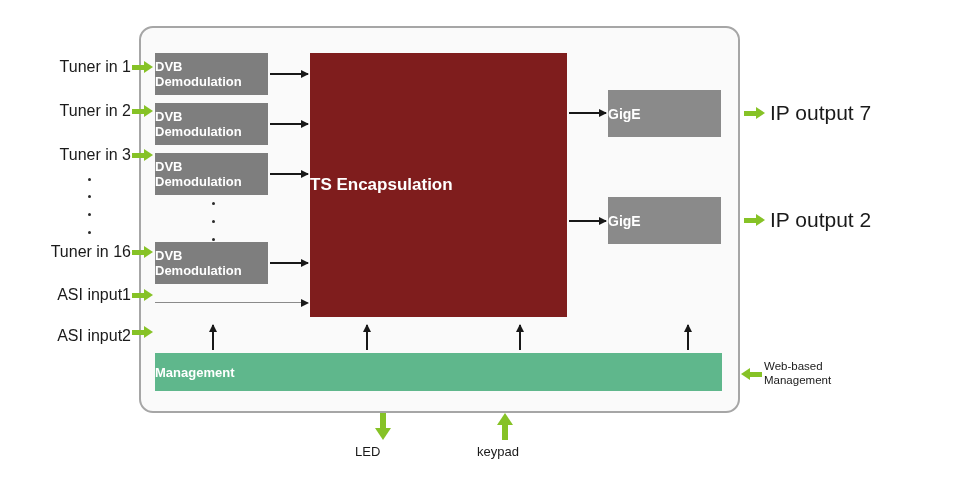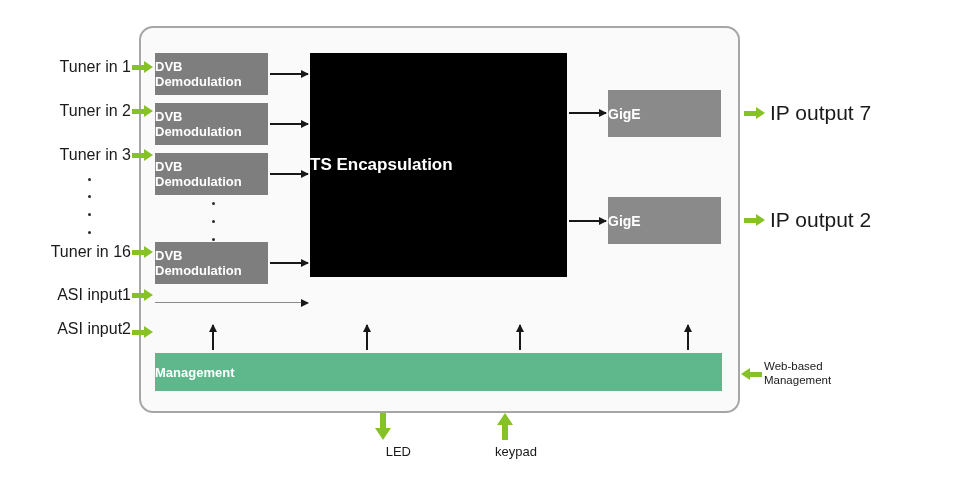--- a/index.html
+++ b/index.html
@@ -9,28 +9,28 @@
   }
   
   .chassis{
     position:absolute;left:139px;top:26px;width:597px;height:383px;
     background:#fafafa;border:2px solid #a6a6a6;border-radius:14px;
   }
   
   .blk{position:absolute;display:flex;flex-direction:column;align-items:flex-start;justify-content:center;
        color:#ffffff;font-weight:bold;text-align:center;}
   .dvb{left:155px;width:113px;height:42px;background:#7e7e7e;font-size:13px;line-height:15px;}
-  .ts{left:310px;top:53px;width:257px;height:224px;background:#000000;font-size:17px;}
+  .ts{left:310px;top:53px;width:257px;height:264px;background:#7f1d1d;font-size:17px;}
   .gige{left:608px;width:113px;height:47px;background:#8a8a8a;font-size:14px;}
   .mgmt{left:155px;top:353px;width:567px;height:38px;background:#5fb78c;font-size:13px;}
 
   
   .in-label{position:absolute;left:18px;width:113px;text-align:right;font-size:16px;line-height:16px;}
   .out-label{position:absolute;font-size:21px;line-height:24px;}
-  .port-label{position:absolute;text-align:right;font-size:13px;line-height:15px;}
+  .port-label{position:absolute;text-align:left;font-size:13px;line-height:15px;}
   .web-label{position:absolute;left:764px;top:359px;width:78px;text-align:left;font-size:11.5px;line-height:14px;}
 
   
   .ga{position:absolute;}
   .ga-right{width:21px;height:12px;}
   .ga-right::before{content:"";position:absolute;left:0;top:3.5px;width:13px;height:5px;background:#86c226;}
   .ga-right::after{content:"";position:absolute;left:12px;top:0;width:0;height:0;
     border-left:9px solid #86c226;border-top:6px solid transparent;border-bottom:6px solid transparent;}
   .ga-left{width:21px;height:12px;}
   .ga-left::before{content:"";position:absolute;right:0;top:3.5px;width:13px;height:5px;background:#86c226;}
@@ -65,21 +65,21 @@
 
 <div class="stage">
 
   <div class="chassis"></div>
 
   <div class="in-label" style="top:59px;">Tuner in 1</div>
   <div class="in-label" style="top:103px;">Tuner in 2</div>
   <div class="in-label" style="top:147px;">Tuner in 3</div>
   <div class="in-label" style="top:244px;">Tuner in 16</div>
   <div class="in-label" style="top:287px;">ASI input1</div>
-  <div class="in-label" style="top:321px;">ASI input2</div>
+  <div class="in-label" style="top:328px;">ASI input2</div>
 
   <div class="ga ga-right" style="left:132px;top:61px;"></div>
   <div class="ga ga-right" style="left:132px;top:105px;"></div>
   <div class="ga ga-right" style="left:132px;top:149px;"></div>
   <div class="ga ga-right" style="left:132px;top:246px;"></div>
   <div class="ga ga-right" style="left:132px;top:289px;"></div>
   <div class="ga ga-right" style="left:132px;top:326px;"></div>
 
   <div class="dot" style="left:88px;top:178px;"></div>
   <div class="dot" style="left:88px;top:195px;"></div>

